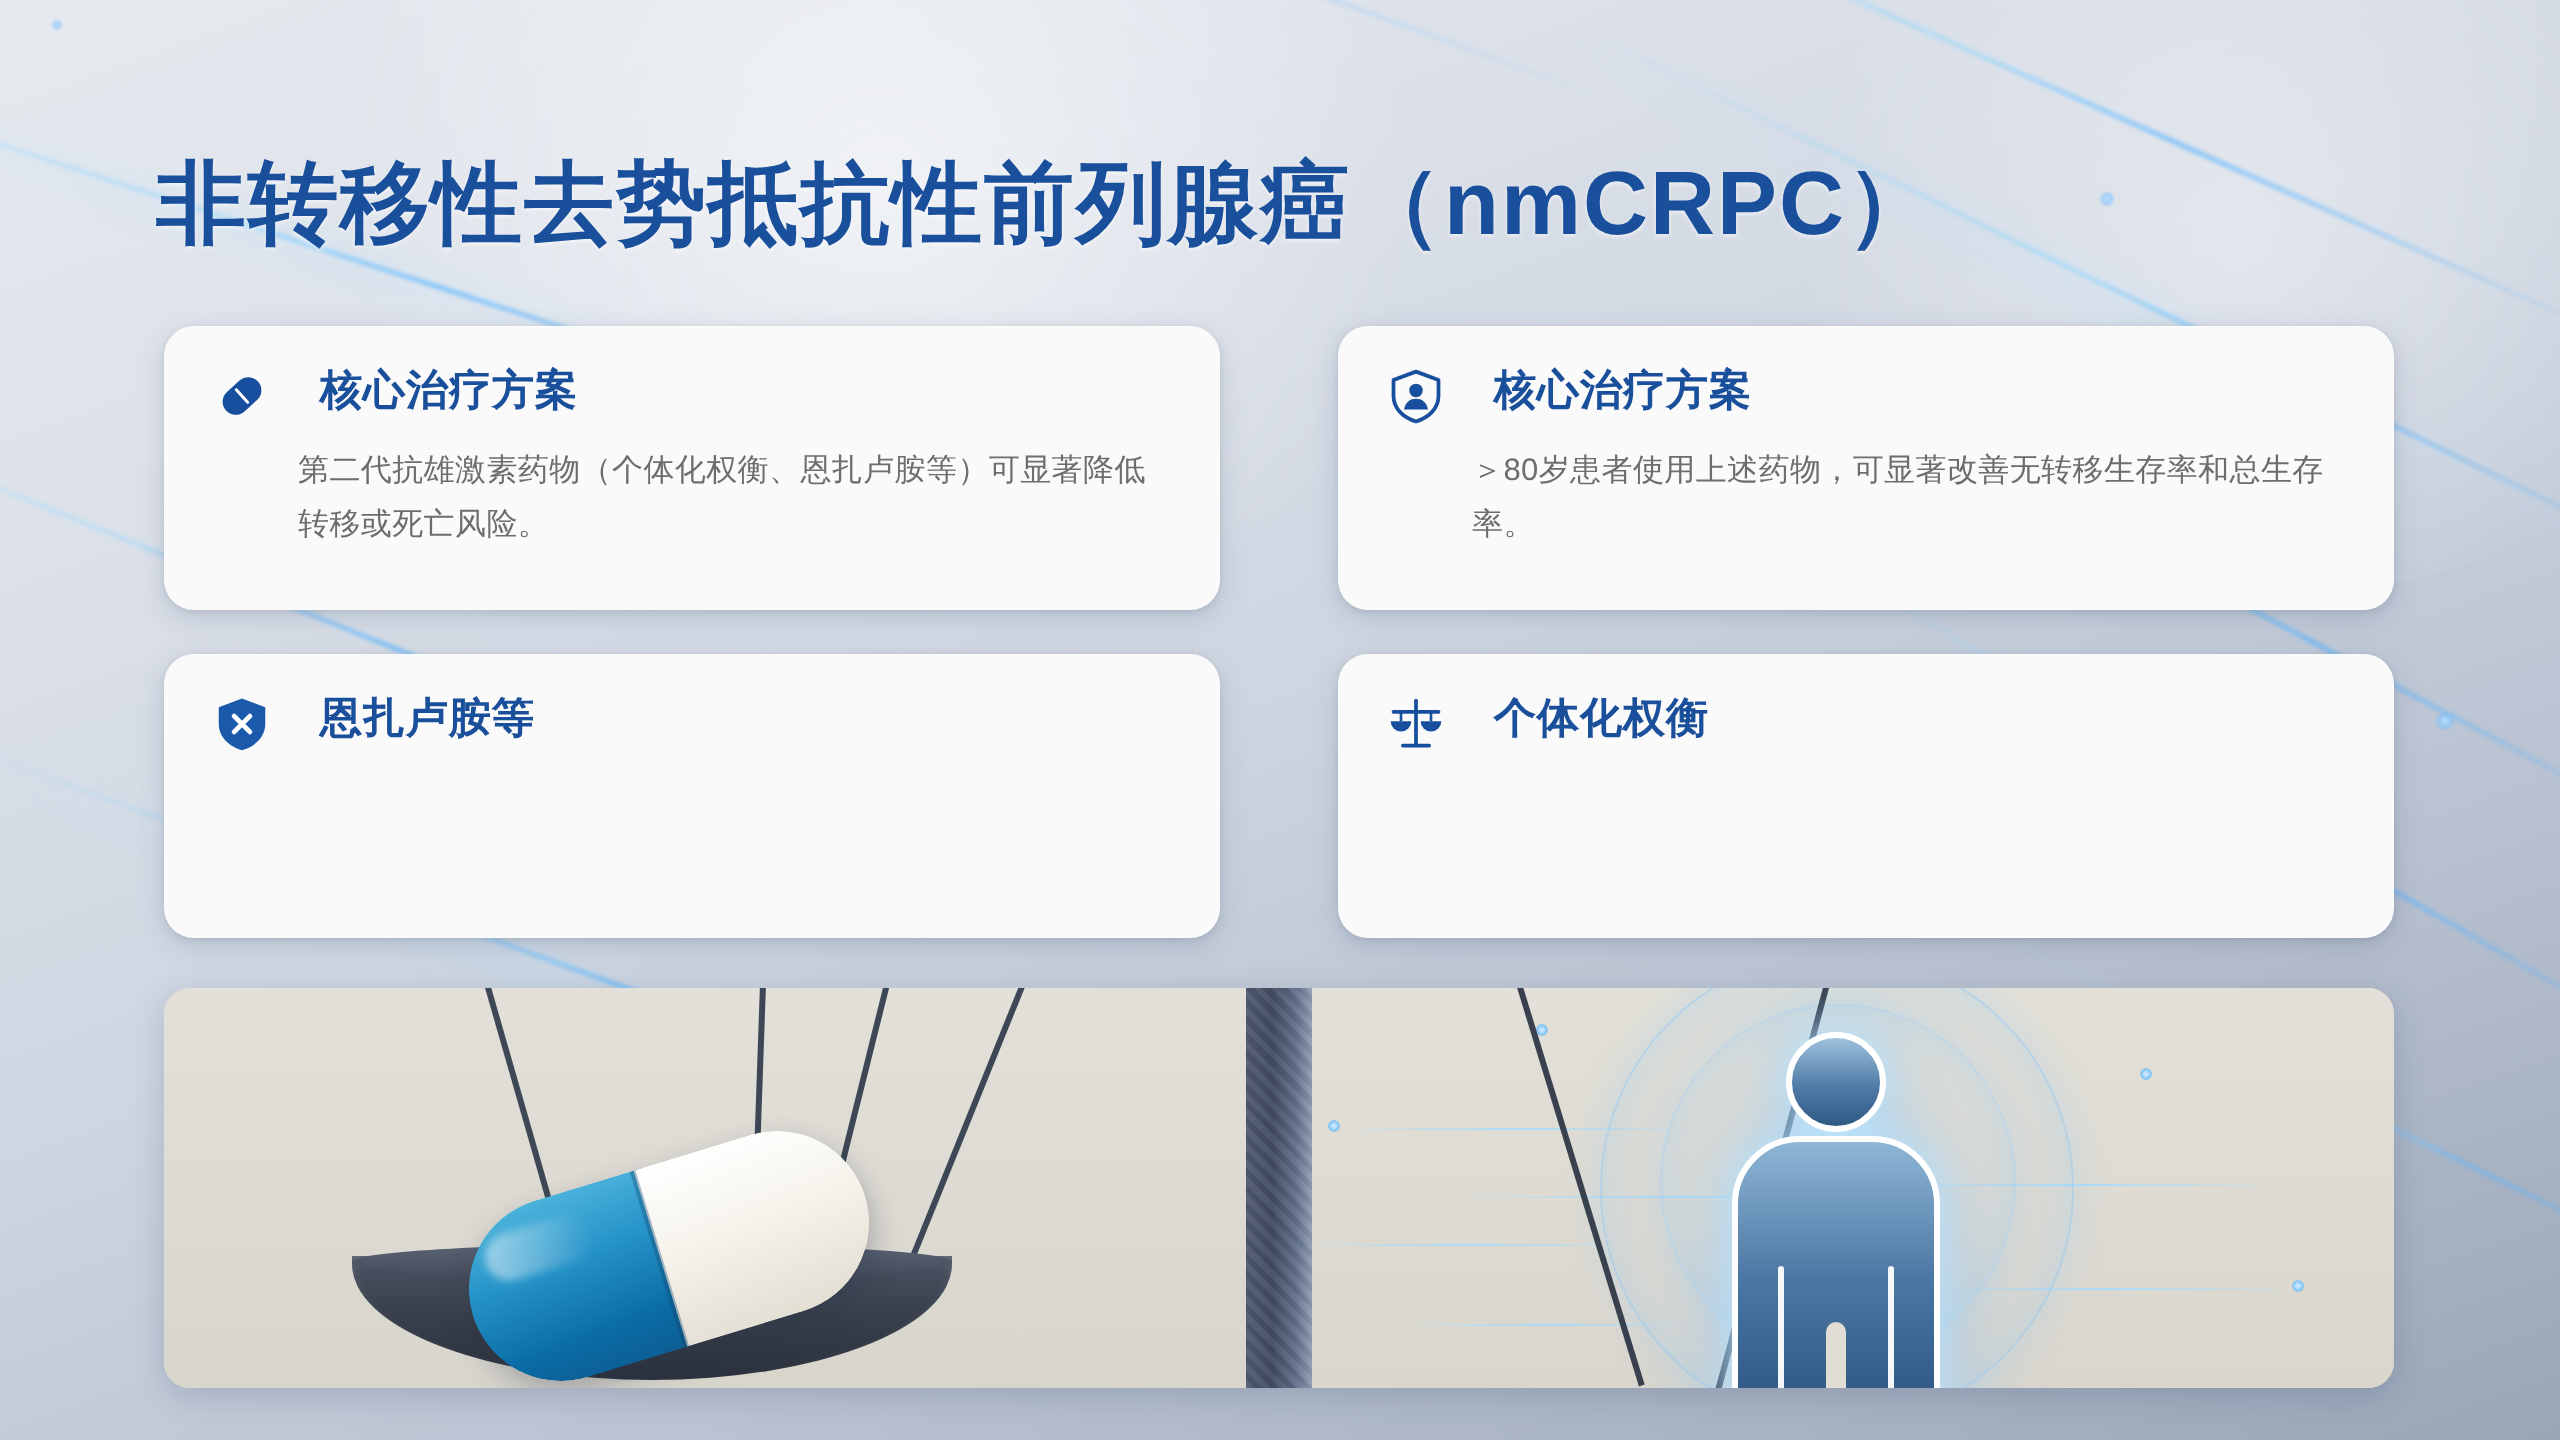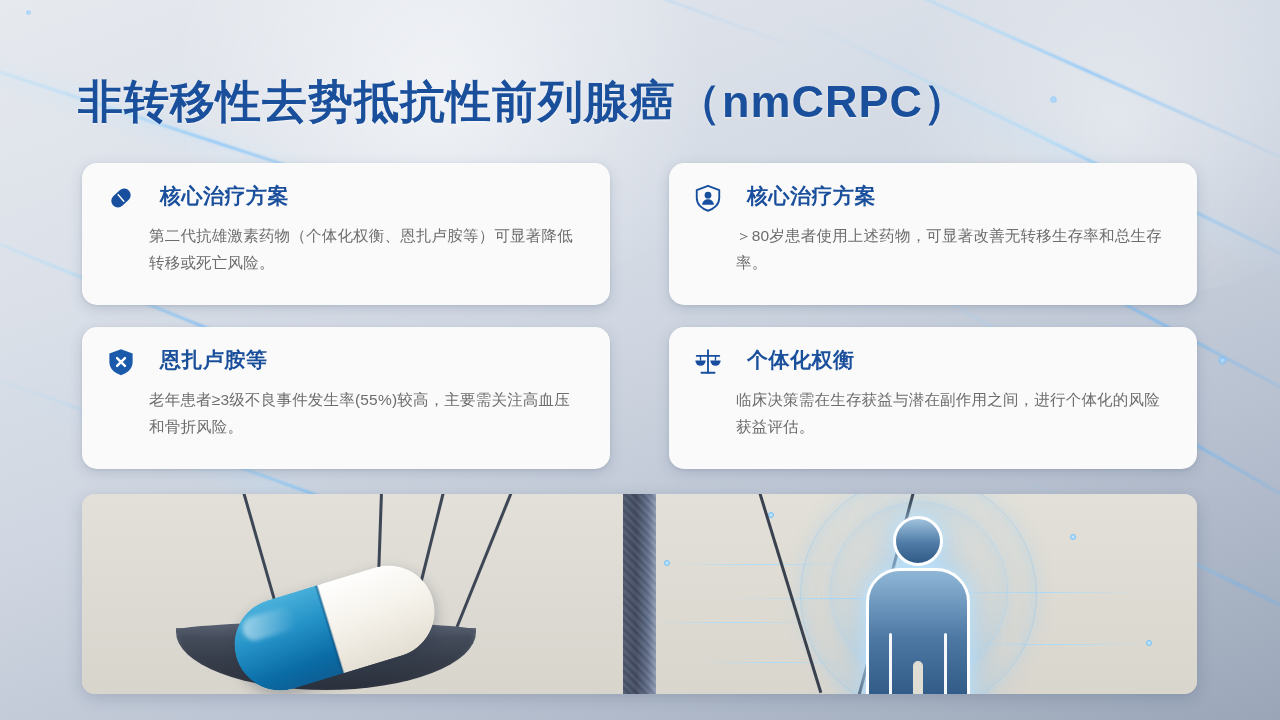--- a/index.html
+++ b/index.html
@@ -266,37 +266,35 @@
     </div>
 
     <div class="card c3">
       <div class="card-head">
         <svg class="card-icon" viewBox="0 0 32 32">
           <path d="M16 2.4 L28.4 7 V16 C28.4 23.2 22.4 28.2 16 30 C9.6 28.2 3.6 23.2 3.6 16 V7 Z" fill="#1b5aab"></path>
           <path d="M11.8 11.8 L20.2 20.2 M20.2 11.8 L11.8 20.2" stroke="#ffffff" stroke-width="2.6" stroke-linecap="round"></path>
         </svg>
         <div class="card-title">恩扎卢胺等</div>
       </div>
-      <div class="card-body">老年患者≥3级不良事件发生率(55%)较高，主要需关注高血压和骨折风险。</div>
     </div>
 
     <div class="card c4">
       <div class="card-head">
         <svg class="card-icon" viewBox="0 0 32 32">
           <line x1="16" y1="3.5" x2="16" y2="27.5" stroke="#174f9e" stroke-width="2" stroke-linecap="round"></line>
           <line x1="4" y1="9.5" x2="28" y2="9.5" stroke="#174f9e" stroke-width="2" stroke-linecap="round"></line>
           <line x1="9" y1="27.5" x2="23" y2="27.5" stroke="#174f9e" stroke-width="2" stroke-linecap="round"></line>
           <path d="M2.5 14.5 L13.5 14.5 A5.5 5.5 0 0 1 2.5 14.5 Z" fill="#174f9e"></path>
           <path d="M18.5 14.5 L29.5 14.5 A5.5 5.5 0 0 1 18.5 14.5 Z" fill="#174f9e"></path>
           <line x1="8" y1="9.5" x2="8" y2="14.5" stroke="#174f9e" stroke-width="1.4"></line>
           <line x1="24" y1="9.5" x2="24" y2="14.5" stroke="#174f9e" stroke-width="1.4"></line>
         </svg>
         <div class="card-title">个体化权衡</div>
       </div>
-      <div class="card-body">临床决策需在生存获益与潜在副作用之间，进行个体化的风险获益评估。</div>
     </div>
   </div>
 
   <div class="photo-panel">
 
     <div class="photo-half left">
       <div class="rope r1"></div>
       <div class="rope r2"></div>
       <div class="rope r3"></div>
       <div class="rope r4"></div>

